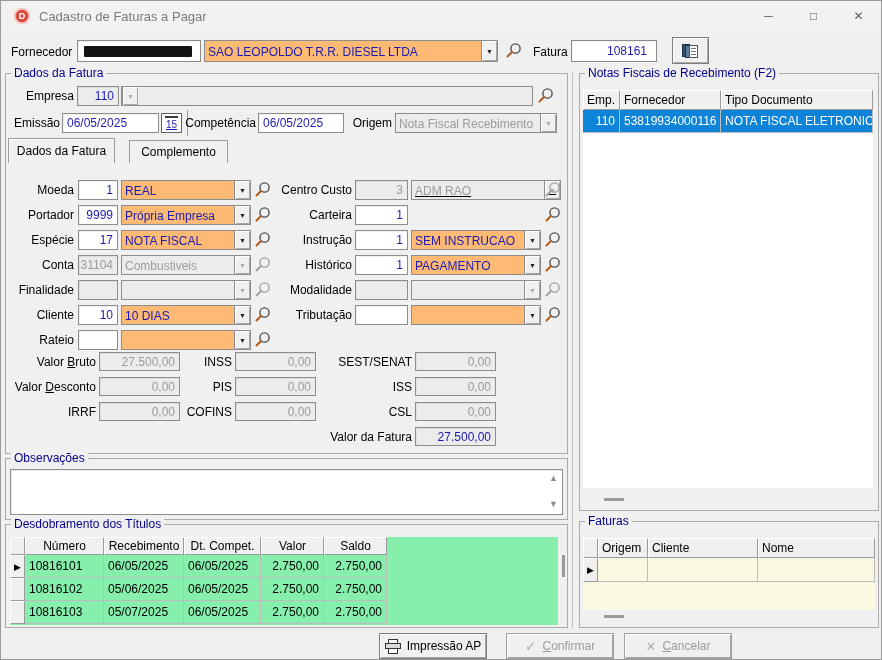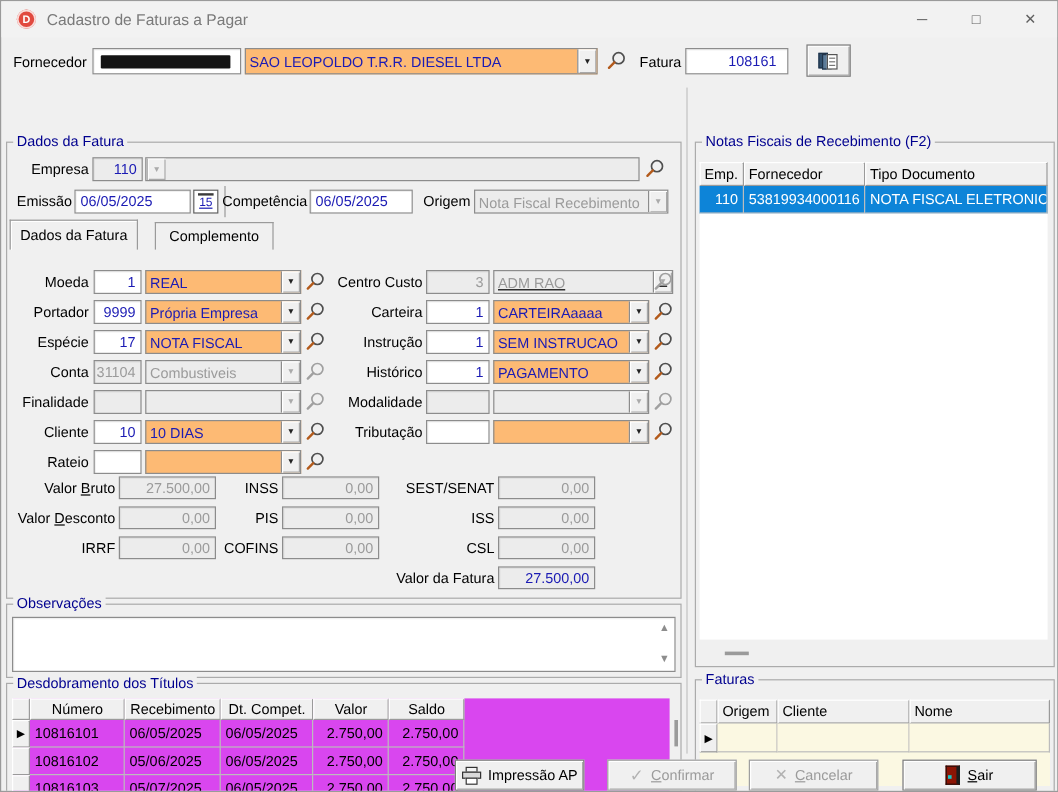--- a/index.html
+++ b/index.html
@@ -36,21 +36,21 @@
   .combo.dis{background:#ececec;}
   .combo.dis .txt{color:#9b9b9b;}
   .combo.dis .arrowbtn{color:#aaa;}
   
   .mag{position:absolute;width:17px;height:17px;}
   .mag circle{fill:none;stroke:#4f4f4f;stroke-width:1.4;}
   .mag line{stroke:#b35a1b;stroke-width:2;stroke-linecap:round;}
   .mag.dis circle{stroke:#a0a0a0;}
   .mag.dis line{stroke:#a0a0a0;}
   
-  .grp{position:absolute;border:1px solid #ababab;margin-top:45px;}
+  .grp{position:absolute;border:1px solid #ababab;}
   .grp .legend{position:absolute;top:-8px;left:5px;background:#f0f0f0;padding:0 3px;
     color:#00008f;white-space:nowrap;}
   
   .tab{position:absolute;background:#f0f0f0;border:1px solid #9a9a9a;border-bottom:none;
     display:flex;align-items:center;justify-content:center;}
   .tab.active{box-shadow:inset 1px 1px 0 #fff;}
   
   .hcell{background:#f0f0f0;border:1px solid;border-color:#fff #9a9a9a #9a9a9a #fff;
     display:flex;align-items:center;overflow:hidden;white-space:nowrap;}
   .hcell.c{justify-content:center;}
@@ -254,24 +254,20 @@
       <span class="txt">ADM RAO</span>
       <span class="arrowbtn">▼</span>
     </div>
     <svg class="mag dis" style="left:538px;top:107px;" viewBox="0 0 17 17">
         <circle cx="10.5" cy="6.5" r="4.6"></circle>
         <line x1="7" y1="10" x2="2.5" y2="14.5"></line>
       </svg>
 
     <div class="lbl r" style="left:262px;top:134px;width:84px;">Carteira</div>
     <div class="fld num blue" style="left:349px;top:131px;width:53px;height:20px;">1</div>
-    <div class="combo" style="left:405px;top:131px;width:130px;height:20px;">
-      <span class="txt">CARTEIRAaaaa</span>
-      <span class="arrowbtn">▼</span>
-    </div>
     <svg class="mag" style="left:538px;top:132px;" viewBox="0 0 17 17">
         <circle cx="10.5" cy="6.5" r="4.6"></circle>
         <line x1="7" y1="10" x2="2.5" y2="14.5"></line>
       </svg>
 
     <div class="lbl r" style="left:262px;top:159px;width:84px;">Instrução</div>
     <div class="fld num blue" style="left:349px;top:156px;width:53px;height:20px;">1</div>
     <div class="combo" style="left:405px;top:156px;width:130px;height:20px;">
       <span class="txt">SEM INSTRUCAO</span>
       <span class="arrowbtn">▼</span>
@@ -340,21 +336,21 @@
 
   <div class="grp" style="left:4px;top:457px;width:563px;height:62px;">
     <span class="legend">Observações</span>
     <div class="fld" style="left:4px;top:10px;width:553px;height:46px;align-items:flex-start;"></div>
     <div class="scrollarrow" style="right:9px;top:14px;">▲</div>
     <div class="scrollarrow" style="right:9px;top:40px;">▼</div>
   </div>
 
   <div class="grp" style="left:4px;top:523px;width:563px;height:104px;">
     <span class="legend">Desdobramento dos Títulos</span>
-    <div class="abs" style="left:4px;top:12px;width:548px;height:88px;background:#d946ef;">
+    <div class="abs" style="left:4px;top:12px;width:548px;height:88px;background:#86efac;">
       <div style="display:grid;grid-template-columns:15px 79px 80px 77px 63px 63px;grid-auto-rows:18px 23px 23px 23px;">
         <div class="gut"></div>
         <div class="hcell c">Número</div>
         <div class="hcell c">Recebimento</div>
         <div class="hcell c">Dt. Compet.</div>
         <div class="hcell c">Valor</div>
         <div class="hcell c">Saldo</div>
 
         <div class="gut">▶</div>
         <div class="dcell">10816101</div>
@@ -426,20 +422,14 @@
     <span>Impressão AP</span>
   </div>
   <div class="btn dis" style="left:505px;top:632px;width:108px;">
     <span class="chk">✓</span>
     <span><span class="hot">C</span><span>onfirmar</span></span>
   </div>
   <div class="btn dis" style="left:623px;top:632px;width:108px;">
     <span class="xx">✕</span>
     <span><span class="hot">C</span><span>ancelar</span></span>
   </div>
-  <div class="btn" style="left:751px;top:632px;width:112px;">
-    <span class="doorico">
-        <span class="knob"></span>
-      </span>
-    <span><span class="hot">S</span><span>air</span></span>
-  </div>
 
 </div>
 
 </body></html>

